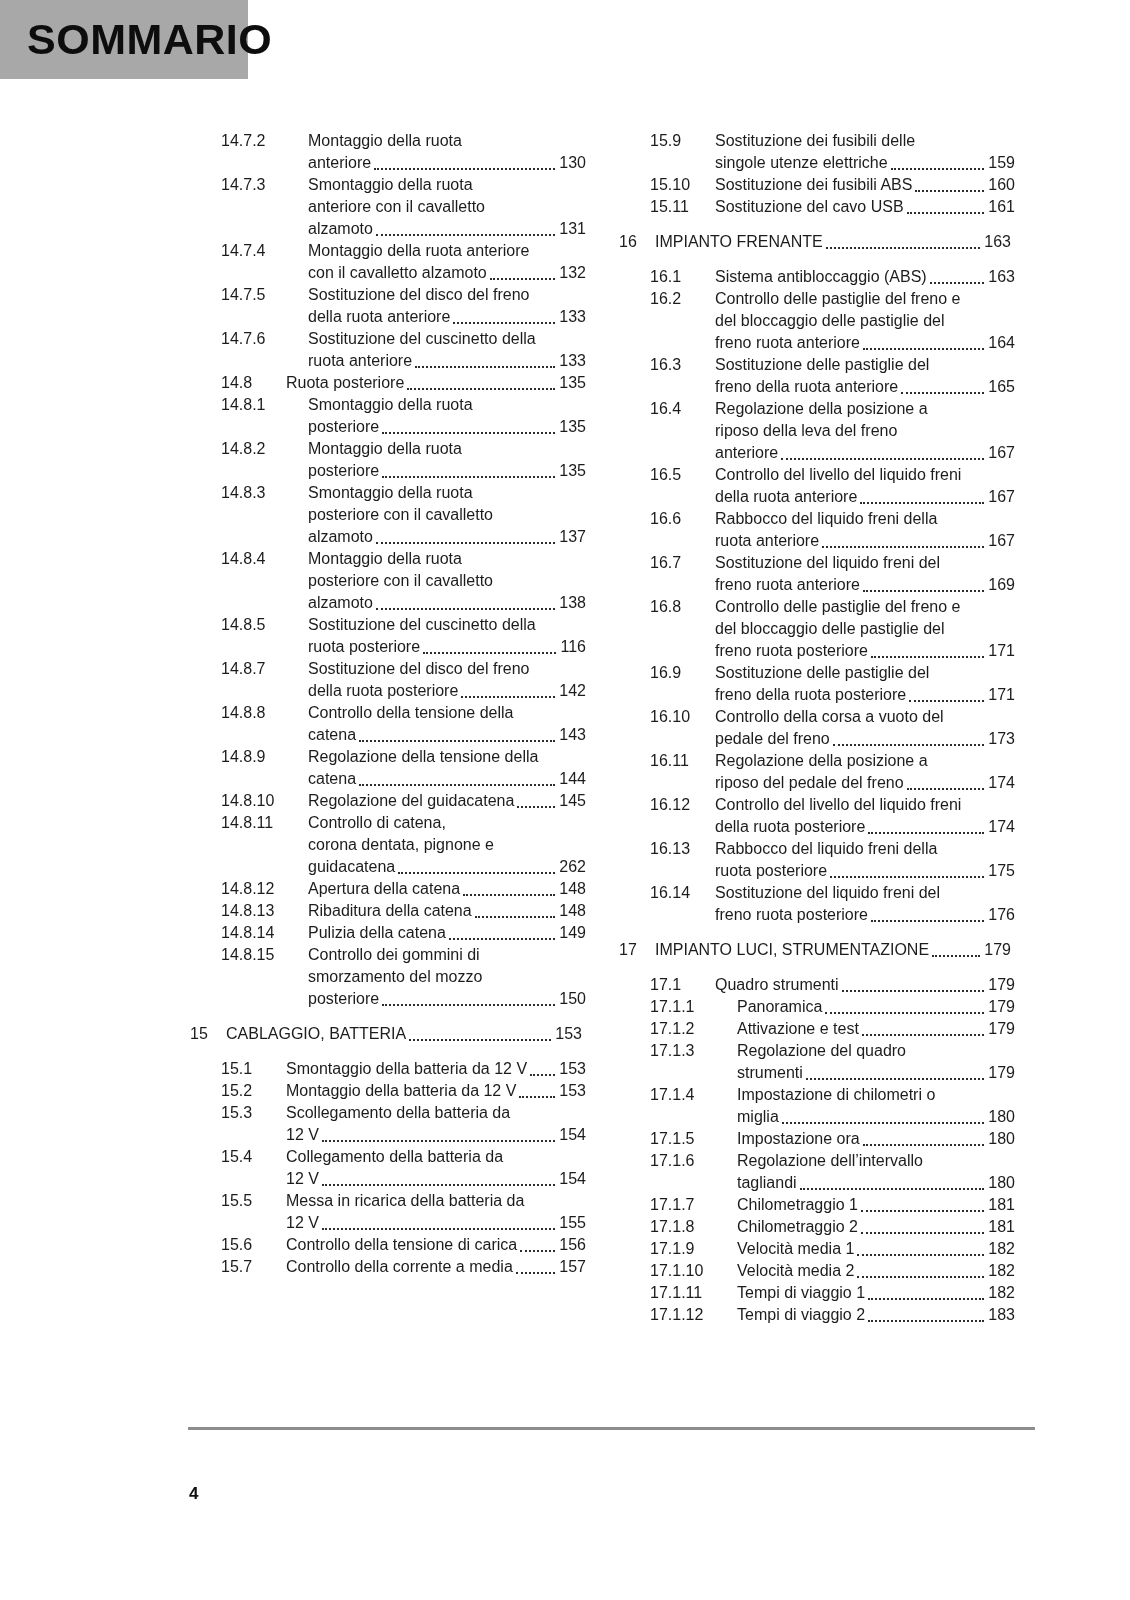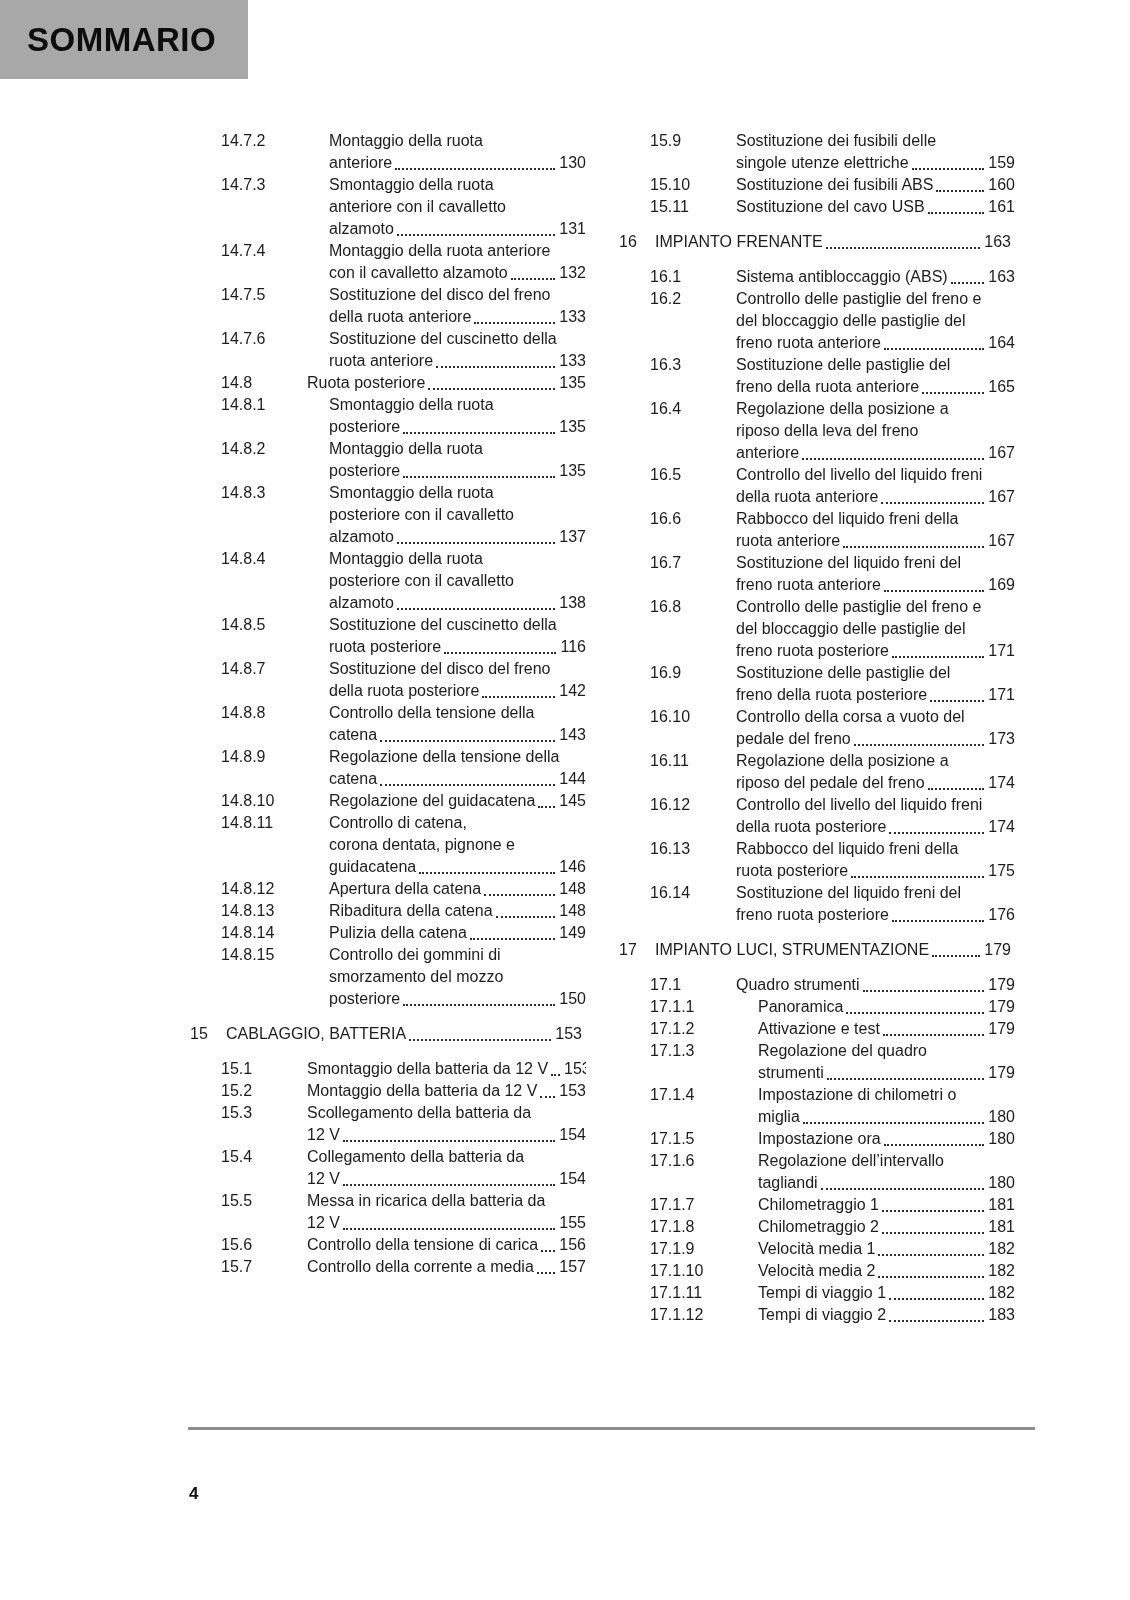--- a/index.html
+++ b/index.html
@@ -12,39 +12,39 @@
   }
   .header-box {
     position: absolute; left: 0; top: 0;
     width: 248px; height: 79px;
     background: #a8a8a8;
     display: flex; align-items: center;
     box-sizing: border-box; padding-left: 27px;
   }
   .header-box h1 {
     margin: 0;
-    font-size: 33px; font-weight: bold;
+    font-size: 43px; font-weight: bold;
     letter-spacing: 0.5px;
     color: #0d0d0d;
   }
   .toc {
     position: absolute; left: 186px; top: 130px;
     width: 829px;
     display: flex; gap: 29px;
   }
   .col { width: 400px; flex: none; }
   .entry {
     display: flex;
     font-size: 16px;
     line-height: 22px;
   }
   .entry .num { flex: none; }
   .lvl1 { margin: 13px 4px; }
   .lvl1 .num { width: 36px; }
-  .lvl2, .lvl3 { padding-left: 35px; gap: 21px; }
+  .lvl2, .lvl3 { padding-left: 35px; }
   .lvl2 .num { width: 65px; }
   .lvl3 .num { width: 87px; }
   .body { flex: 1; min-width: 0; }
   .line { display: block; white-space: nowrap; overflow: hidden; }
   .line.last { display: flex; }
   .txt { flex: none; white-space: nowrap; }
   .leader {
     flex: 1 1 auto;
     min-width: 9px;
     margin: 0 4px 4px 3px;
@@ -238,21 +238,21 @@
         </span>
       </div>
       <div class="entry lvl3">
         <span class="num">14.8.11</span>
         <span class="body">
           <span class="line">Controllo di catena,</span>
           <span class="line">corona dentata, pignone e</span>
           <span class="line last">
             <span class="txt">guidacatena</span>
             <span class="leader"></span>
-            <span class="page">146</span>
+            <span class="page">262</span>
           </span>
         </span>
       </div>
       <div class="entry lvl3">
         <span class="num">14.8.12</span>
         <span class="body">
           <span class="line last">
             <span class="txt">Apertura della catena</span>
             <span class="leader"></span>
             <span class="page">148</span>

